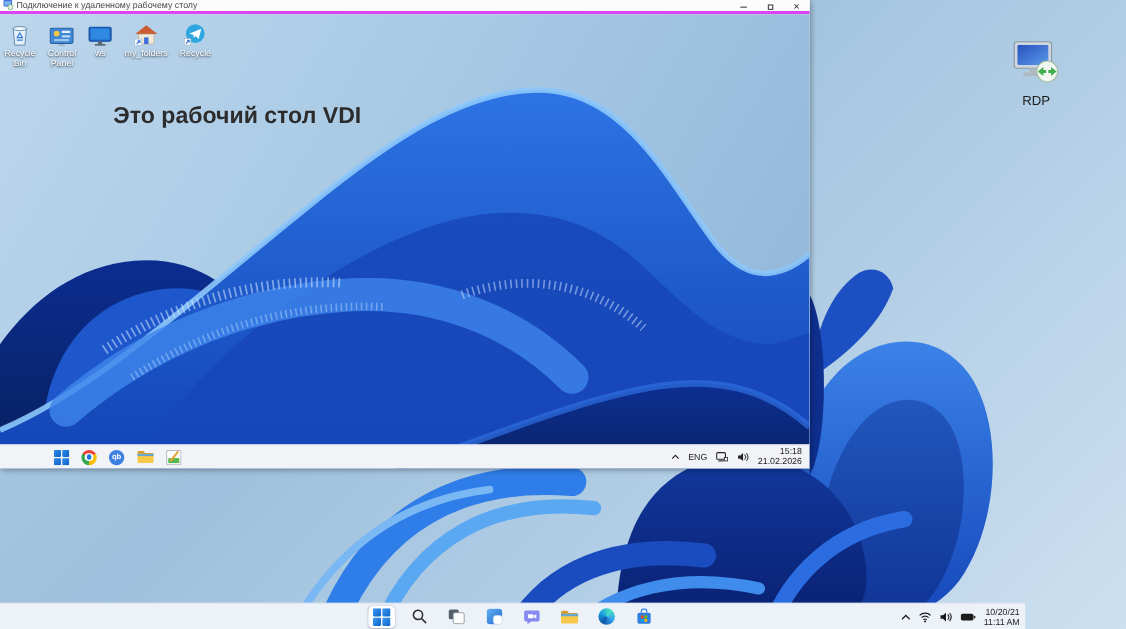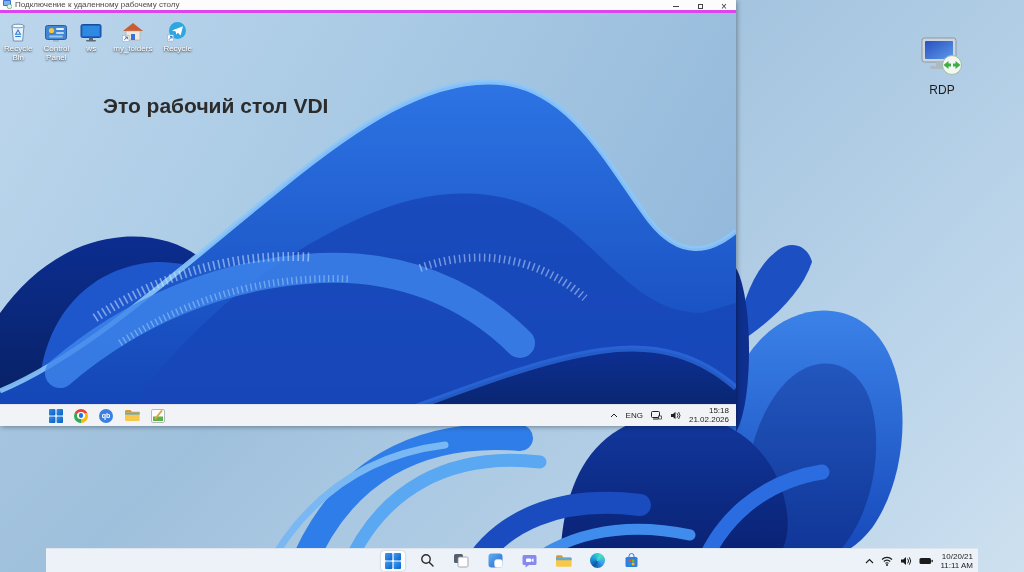--- a/index.html
+++ b/index.html
@@ -10,21 +10,21 @@
   svg.bloom { position:absolute; inset:0; display:block; }
 
   
   .host-annotation { position:absolute; left:782px; top:194px; font-size:21px; line-height:31px;
     font-weight:bold; color:#3a3a3a; letter-spacing:.2px; }
   .rdp-desktop-icon { position:absolute; left:908px; top:36px; width:68px; text-align:center; cursor:default; }
   .rdp-desktop-icon .lbl { margin-top:1px; font-size:12px; font-weight:normal; color:#1c1c1c; }
 
   
   .hostbar { position:absolute; left:0; bottom:0; width:932px; height:24px; background:#edf2f9;
-    border-top:1px solid #dde5ef; display:flex; align-items:center; justify-content:center; gap:10px;margin-left:46px; }
+    border-top:1px solid #dde5ef; display:flex; align-items:center; justify-content:center; gap:10px; }
   .hostbar .app { width:24px; height:20px; display:flex; align-items:center; justify-content:center; border-radius:4px; }
   .hostbar .app.active { background:rgba(255,255,255,.9); box-shadow:0 0 2px rgba(110,130,155,.6); }
   .hosttray { position:absolute; right:5px; top:0; height:24px; display:flex; align-items:center; gap:7px; color:#1b1b1b; }
   .tray-clock { font-size:8px; line-height:9px; text-align:right; color:#1b1b1b; }
 
   
   .rdp-window { position:absolute; left:0; top:0; width:736px; height:426px;
     box-shadow:1px 1px 5px rgba(0,0,0,.35); background:#fff; }
   .titlebar { height:13px; background:#fcfcfc; border-bottom:3px solid #d946ef; display:flex; }
   .titlebar .ttext { flex:1; font-size:8px; color:#4a4a4a; white-space:nowrap; overflow:hidden; }

